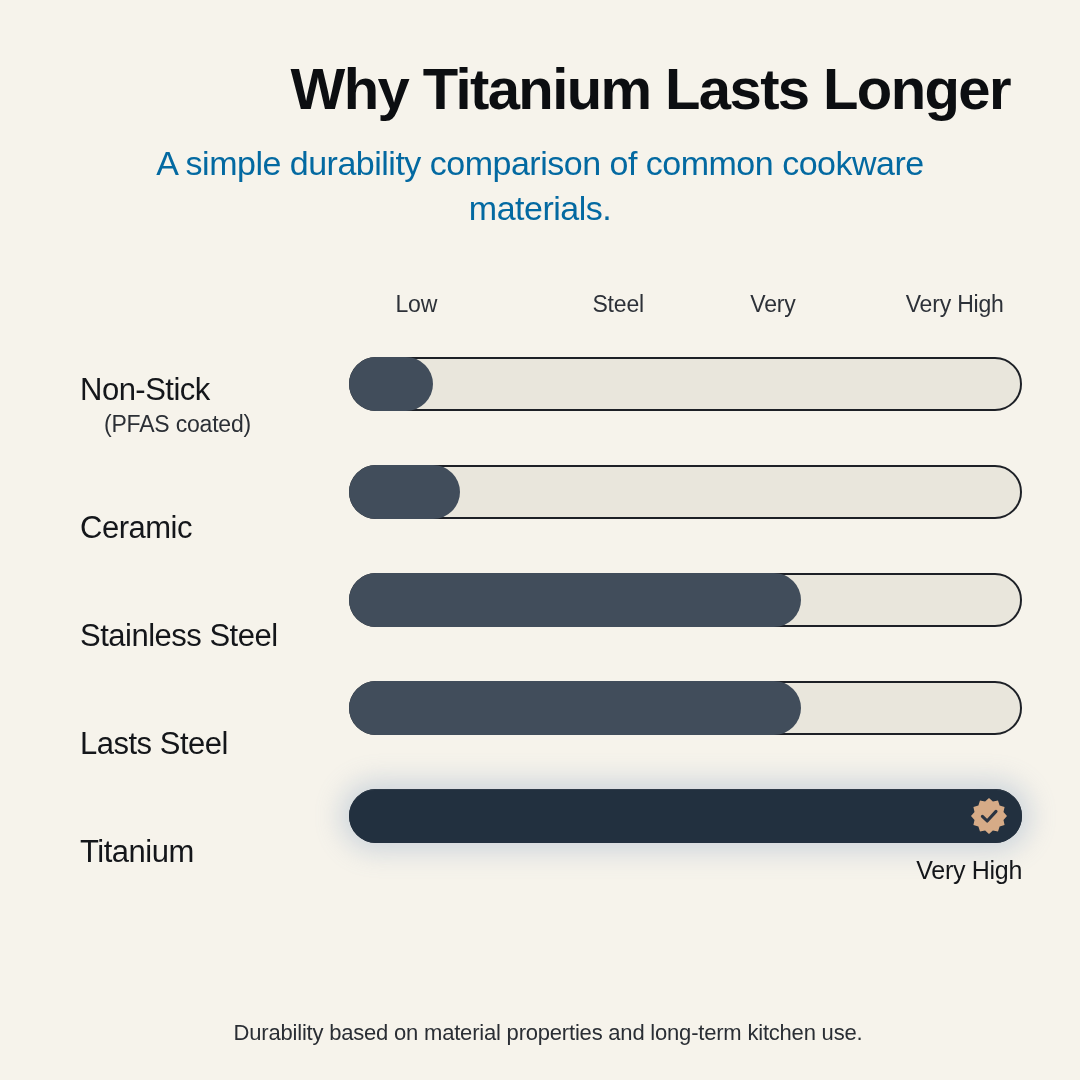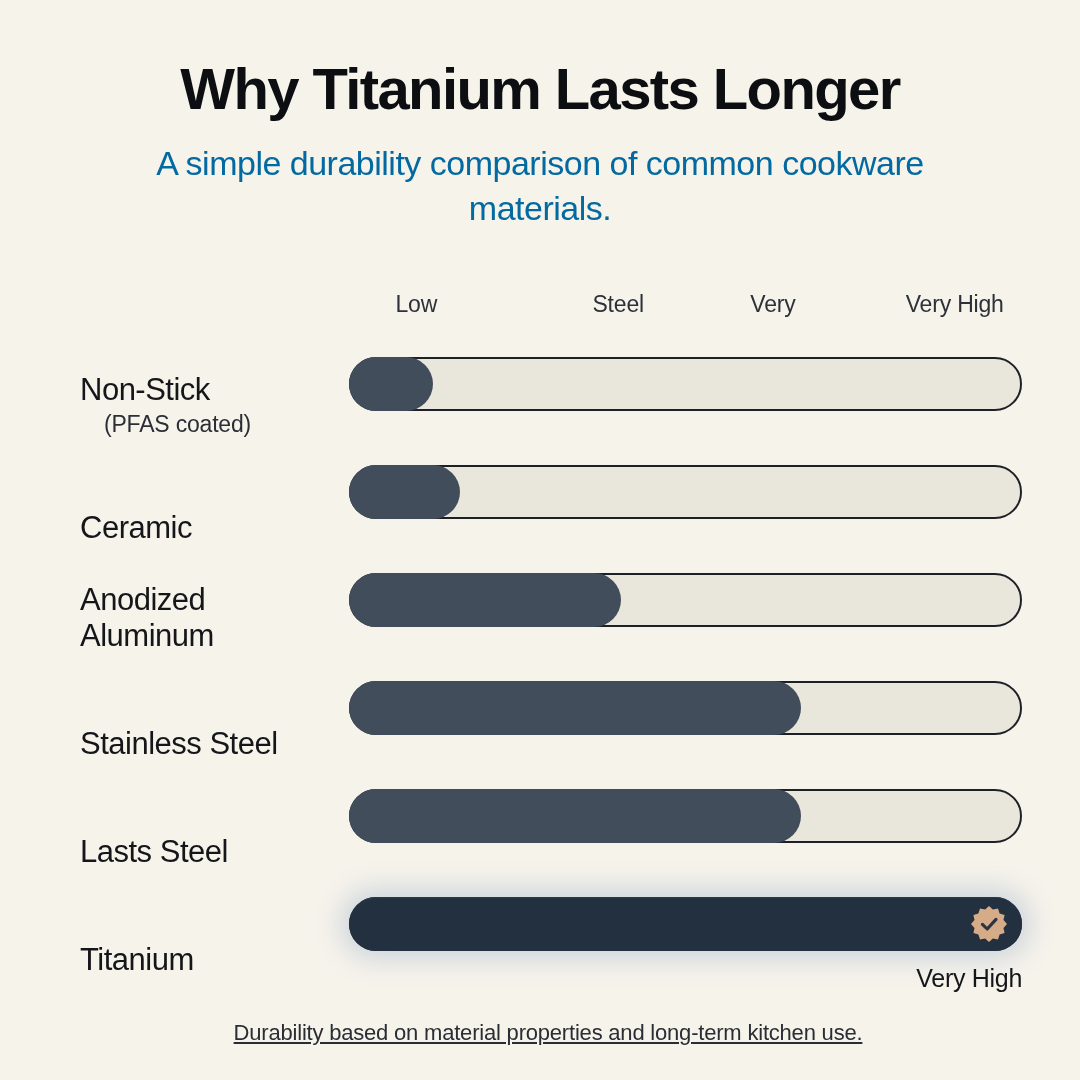--- a/index.html
+++ b/index.html
@@ -19,20 +19,21 @@
 
   
   .header{ text-align:center; padding:58px 70px 0 70px; }
   .title{
     font-size:58px;
     font-weight:700;
     letter-spacing:-1.6px;
     line-height:1.06;
     color:#0c0e11;
     margin:0;
+    text-align:right;
   }
   .subtitle{
     margin:22px auto 16px auto;
     max-width:830px;
     font-size:34px;
     font-weight:400;
     line-height:1.30;
     letter-spacing:-0.5px;
     color:#0369a1;
   }
@@ -151,21 +152,20 @@
   }
 
   
   .footer{
     text-align:center;
     font-size:22px;
     letter-spacing:-0.2px;
     color:#2a2e34;
     padding:0 44px 34px 60px;
     margin-top:6px;
-    text-decoration:underline;
   }
 </style>
 </head>
 <body>
 
 <div class="page">
 
   <div class="header">
     <h1 class="title">Why Titanium Lasts Longer</h1>
     <p class="subtitle">A simple durability comparison of common cookware materials.</p>
@@ -194,28 +194,20 @@
         </div>
         <div class="row">
           <div class="row-label"><span class="name">Ceramic</span></div>
           <div class="bar-wrap">
             <div class="track">
               <div class="fill" style="width: calc(16% + 4px);"></div>
             </div>
           </div>
         </div>
         <div class="row">
-          <div class="row-label"><span class="name">Anodized Aluminum</span></div>
-          <div class="bar-wrap">
-            <div class="track">
-              <div class="fill" style="width: calc(40% + 4px);"></div>
-            </div>
-          </div>
-        </div>
-        <div class="row">
           <div class="row-label"><span class="name">Stainless Steel</span></div>
           <div class="bar-wrap">
             <div class="track">
               <div class="fill" style="width: calc(67% + 4px);"></div>
             </div>
           </div>
         </div>
         <div class="row">
           <div class="row-label"><span class="name">Lasts Steel</span></div>
           <div class="bar-wrap">

